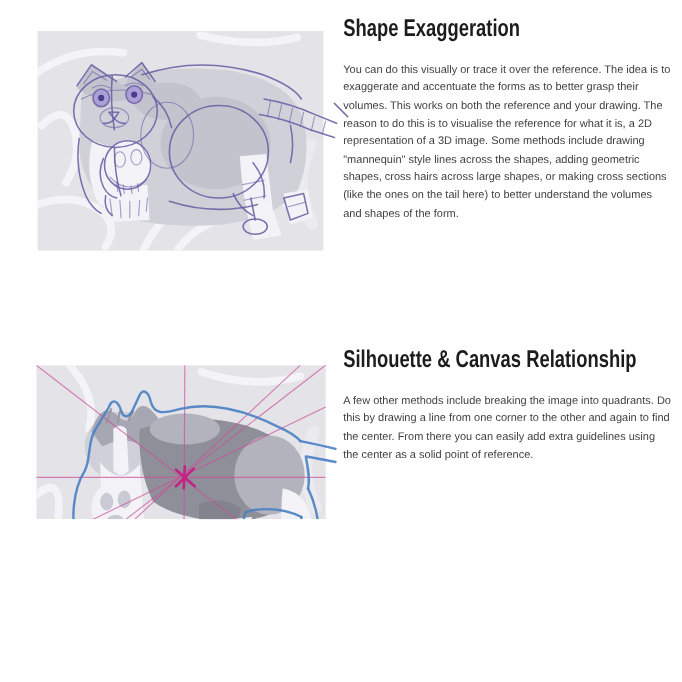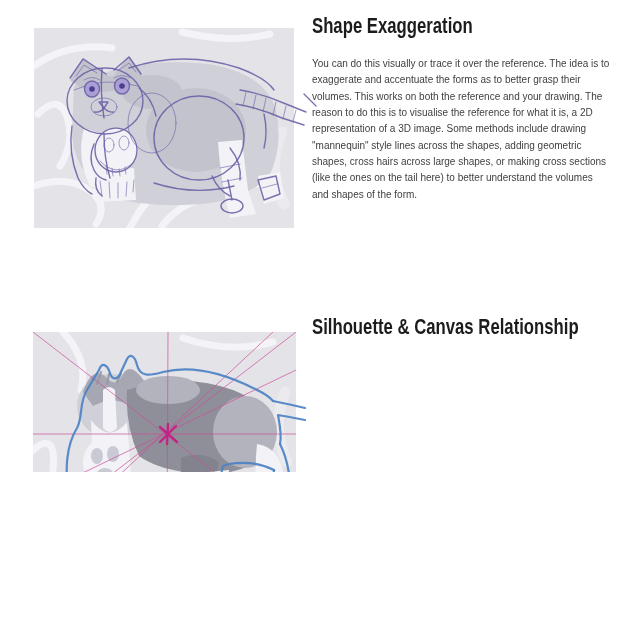--- a/index.html
+++ b/index.html
@@ -173,14 +173,15 @@
         <path class="out" d="M241,138 C225,130 208,130 196,132 L190,134 C186,150 185,164 187,176 L188,184 C180,190 170,188 172,176 L176,146 C158,138 140,142 128,148"></path>
         <path class="out" d="M128,148 C118,154 108,160 98,164 C90,176 80,184 70,178 C60,172 50,170 44,166 L38,165"></path>
       </g>
     </svg>
   </figure>
 
   <h2 class="heading h1pos">Shape Exaggeration</h2>
   <p class="body-p p1pos">You can do this visually or trace it over the reference. The idea is to exaggerate and accentuate the forms as to better grasp their volumes. This works on both the reference and your drawing. The reason to do this is to visualise the reference for what it is, a 2D representation of a 3D image. Some methods include drawing "mannequin" style lines across the shapes, adding geometric shapes, cross hairs across large shapes, or making cross sections (like the ones on the tail here) to better understand the volumes and shapes of the form.</p>
 
   <h2 class="heading h2pos">Silhouette &amp; Canvas Relationship</h2>
+  <p class="body-p p2pos">A few other methods include breaking the image into quadrants. Do this by drawing a line from one corner to the other and again to find the center. From there you can easily add extra guidelines using the center as a solid point of reference.</p>
 
 </div>
 
 </body></html>

